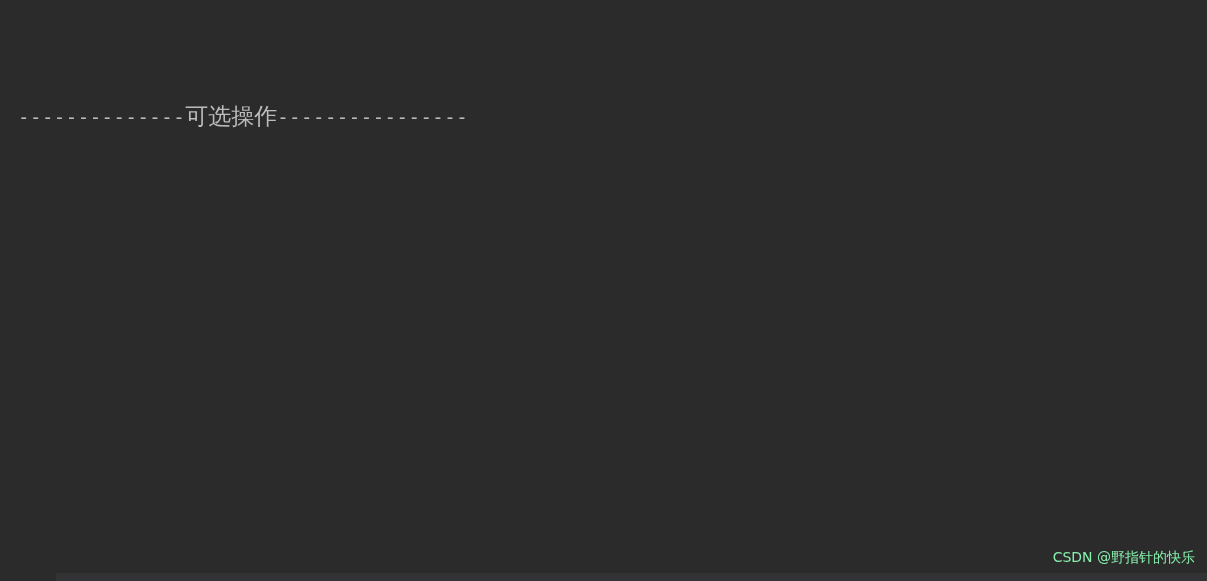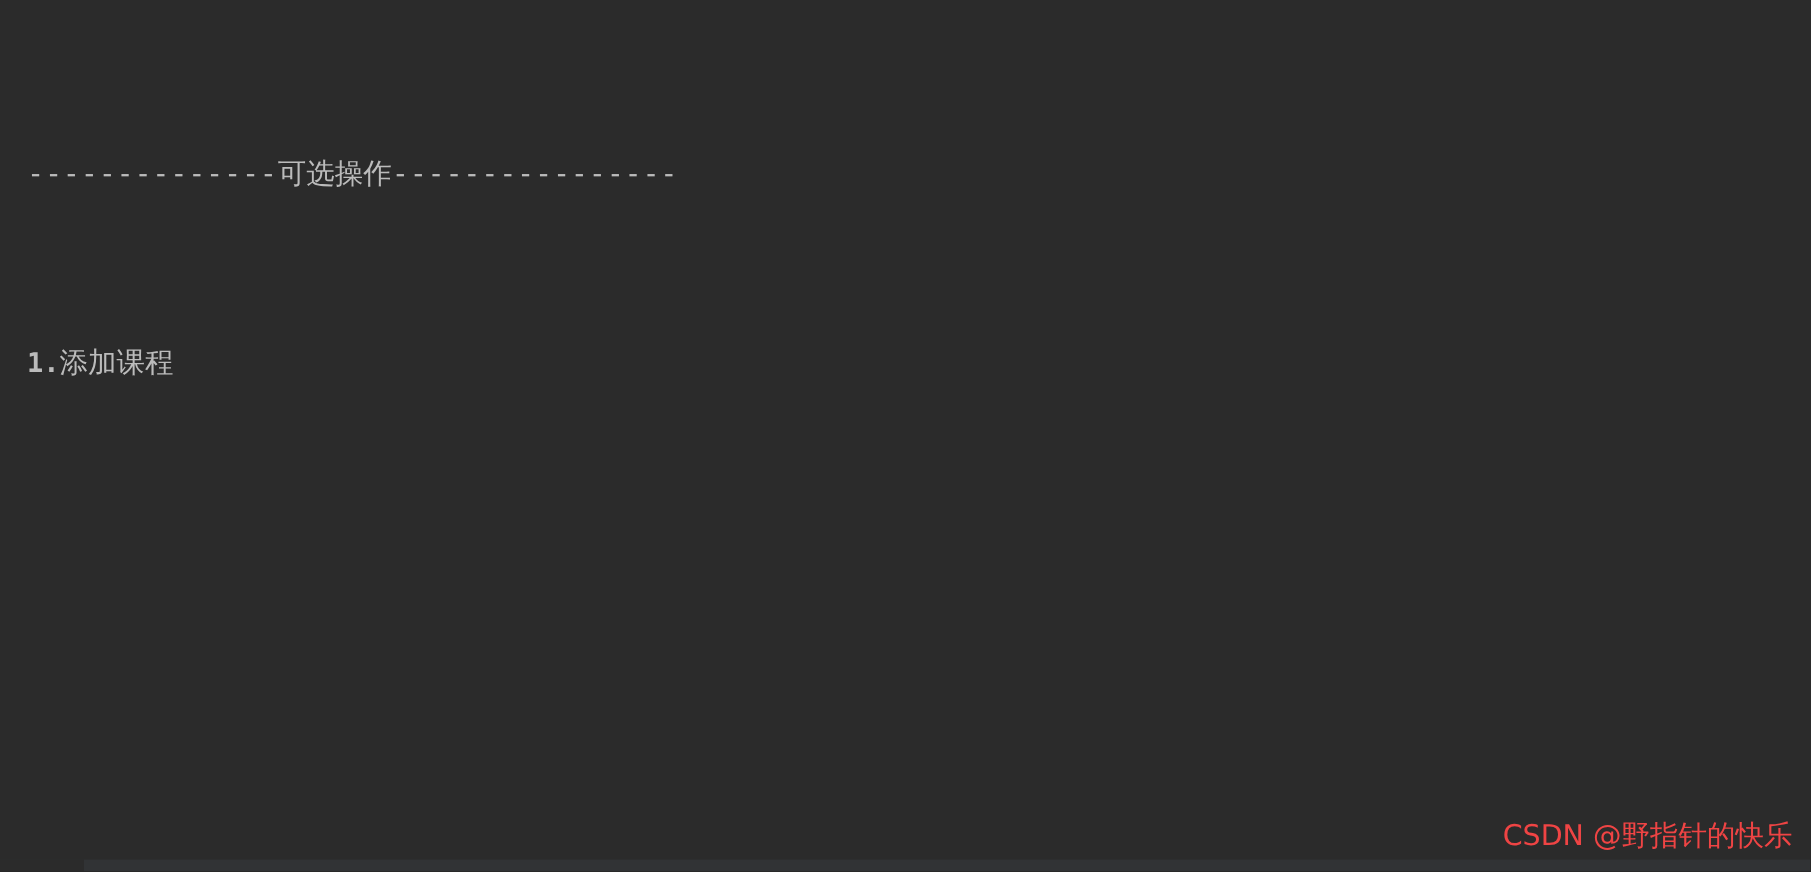--- a/index.html
+++ b/index.html
@@ -27,40 +27,40 @@
     white-space: pre;
   }
   .line {
     height: 31.5px;
     white-space: pre;
     letter-spacing: 0px;
   }
   
   .cjk {
     font-family: Liberation Serif, serif;
-    font-size: 19px;
+    font-size: 23px;
   }
   .idx {
     font-family: "DejaVu Sans Mono", "Liberation Mono", monospace;
     font-weight: bold;
     font-size: 18px;
   }
   .rule {
     color: #bbbbbb;
     font-family: "DejaVu Sans Mono", "Liberation Mono", monospace;
     font-size: 19px;
     letter-spacing: 0.5px;
   }
   #watermark {
     position: absolute;
     right: 12px;
     bottom: 8px;
     font-family: "DejaVu Sans", "Liberation Sans", sans-serif;
-    font-size: 19px;
-    color: #ef4444;
+    font-size: 14px;
+    color: #86efac;
     white-space: pre;
   }
   #scrollbar-track {
     position: absolute;
     left: 0;
     right: 0;
     bottom: 0;
     height: 8px;
     background: #313335;
   }
@@ -75,21 +75,20 @@
 </style>
 </head>
 <body>
 
 <div id="console">
 
   <div class="lines">
 
     <div class="line"><span class="rule">--------------</span><span class="cjk">可选操作</span><span class="rule">----------------</span></div>
 
-    <div class="line"><span class="idx">1.</span><span class="cjk">添加课程</span></div>
 
 
 
     
 
     
 
     
 
     

